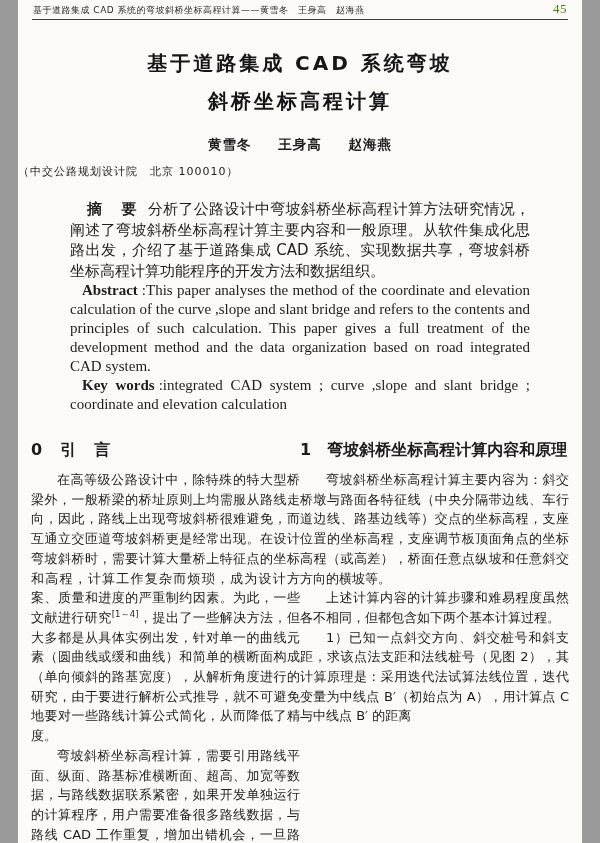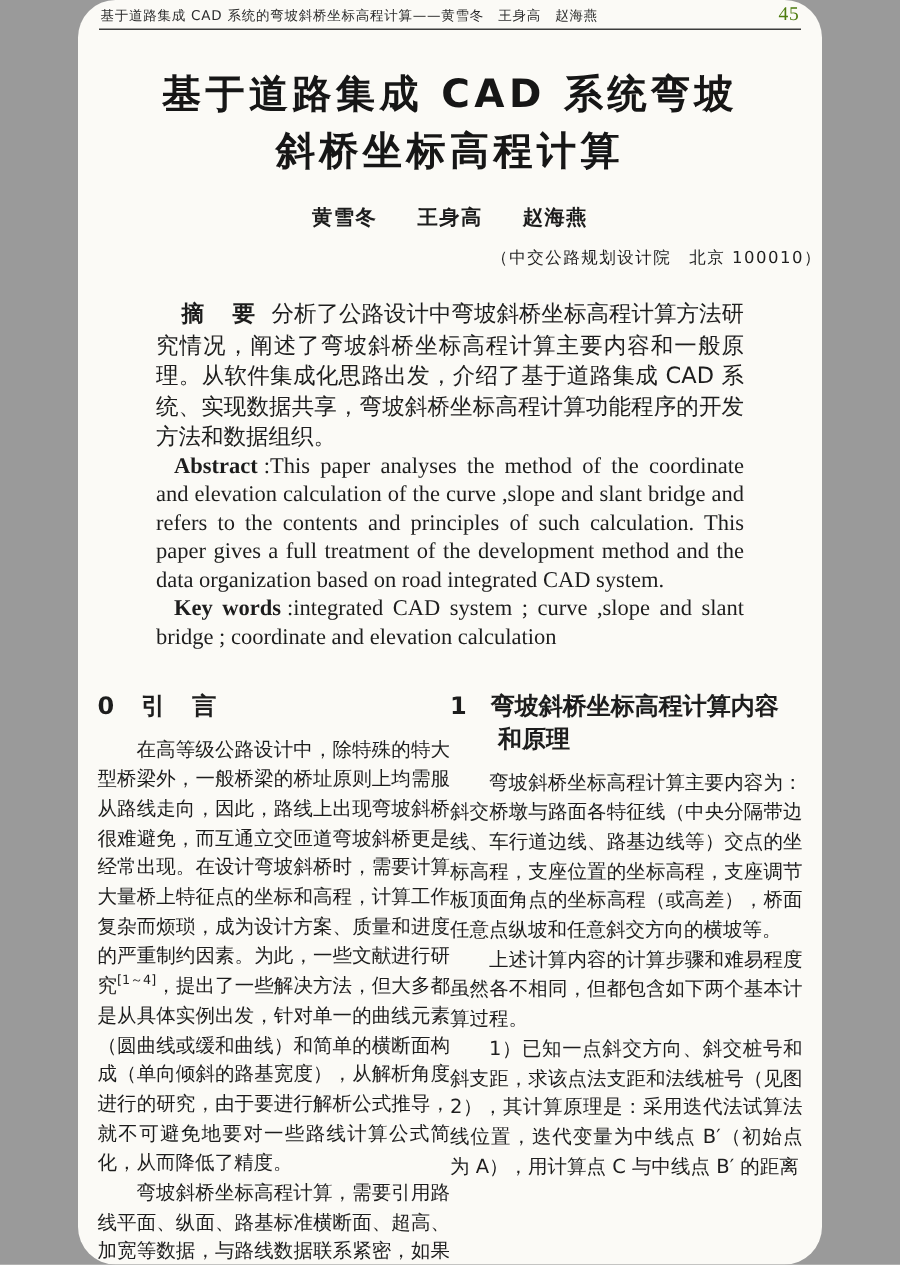--- a/index.html
+++ b/index.html
@@ -1,44 +1,43 @@
 <!DOCTYPE html>
 <html><head>
 <meta charset="utf-8">
 <style>
   html,body { margin:0; padding:0; background:#9a9a9a; }
   .page {
     position:relative;
-    width:496px; height:843px;
+    width:564px; height:843px;
     margin:0 auto;
     background:#fbfaf6;
     color:#1d1d1d;
     font-family:"DejaVu Sans", sans-serif;
     overflow:hidden;
     box-sizing:border-box;
-    border-radius:25px;
   }
   .running-header {
     display:flex; justify-content:space-between; align-items:baseline;
     padding:1px 15px 0 15px;
     font-size:9px; color:#2b2b2b; letter-spacing:0.5px;
   }
   .page-number { font-family:"Liberation Serif", serif; font-size:13px; color:#4d7c0f; }
   .header-rule { border:none; border-top:1.6px solid #3c3c3c; margin:2px 14px 0 14px; }
 
   .article-title {
     margin:24px 30px 0 30px;
     text-align:center;
-    font-size:26px; font-weight:700;
+    font-size:20px; font-weight:700;
     letter-spacing:3px; line-height:38px;
     color:#161616;
   }
   .authors { text-align:center; margin-top:16px; font-size:13.5px; font-weight:700; }
   .authors span { margin:0 11px; letter-spacing:1px; }
-  .affiliation { text-align:right; margin-top:10px; font-size:11px; letter-spacing:1px; }
+  .affiliation { text-align:left; margin-top:10px; font-size:11px; letter-spacing:1px; }
 
   .abstract-block {
     margin:20px 52px 0 52px;
     font-size:15px; line-height:20.5px;
     text-align:justify;
   }
   .abstract-block p { margin:0; }
   .ab-label { font-weight:700; margin-right:9px; letter-spacing:2px; }
   .ab-cn { text-indent:17px; }
   .kw-cn { text-indent:17px; margin-top:1px; }

